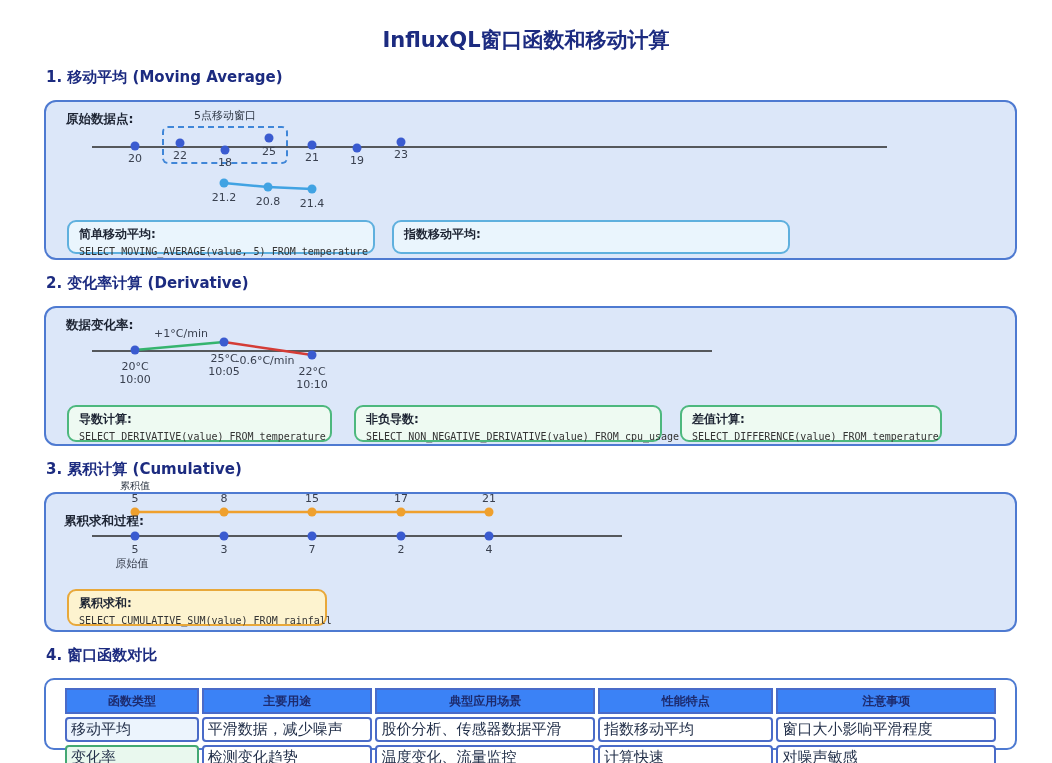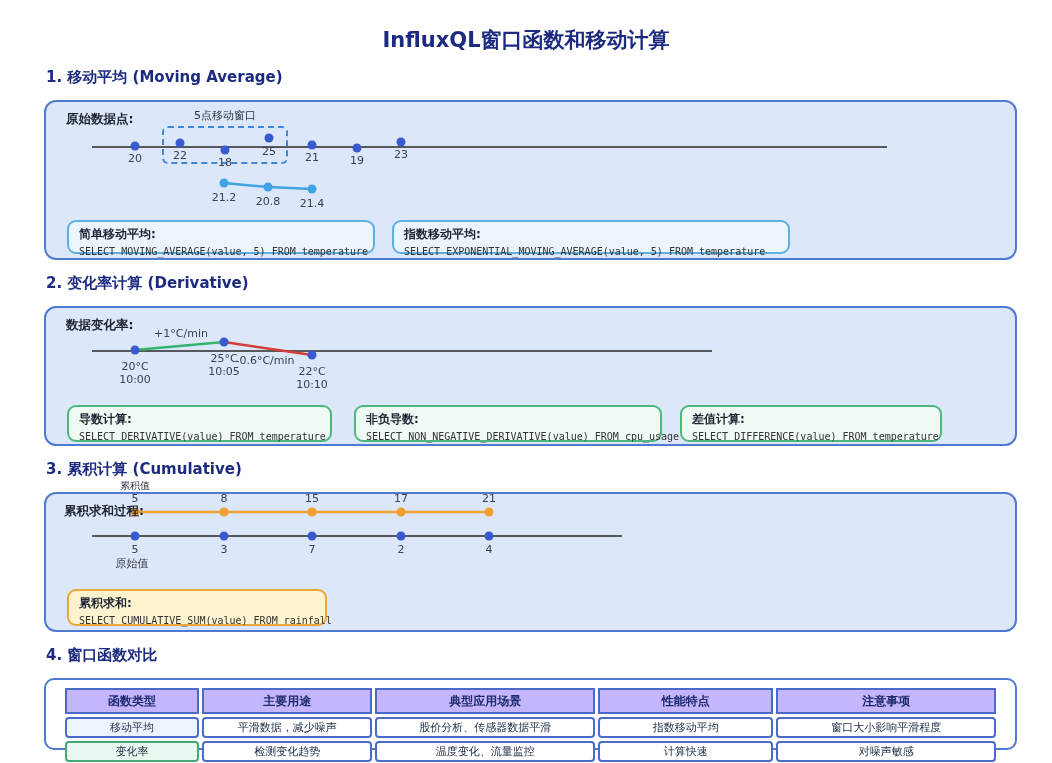--- a/index.html
+++ b/index.html
@@ -14,37 +14,37 @@
   .p-label{position:absolute;left:20px;top:9px;font-weight:bold;font-size:12.5px;color:#1d2433;z-index:3;}
   .win-label{position:absolute;left:116px;top:6px;width:126px;text-align:center;font-size:11px;color:#2b3442;z-index:3;}
   .win-box{position:absolute;left:116px;top:24px;width:126px;height:38px;border:2px dashed #3f86d8;border-radius:6px;box-sizing:border-box;z-index:1;}
   .axis{position:absolute;height:2px;background:#55585c;z-index:1;}
   .axis-1{left:46px;top:44px;width:795px;}
   .axis-2{left:46px;top:42px;width:620px;}
   .axis-3{left:46px;top:41px;width:530px;}
   .dsvg{position:absolute;left:0;top:0;width:100%;height:100%;z-index:2;overflow:visible;}
   .pt-label{position:absolute;transform:translateX(-50%);font-size:11px;color:#39404f;white-space:nowrap;z-index:3;}
   .cum-top-label{position:absolute;left:74px;top:-15px;font-size:10px;color:#2b3442;z-index:3;}
-  .cum-proc-label{position:absolute;left:18px;top:9px;font-weight:bold;font-size:12.5px;color:#1d2433;z-index:3;}
+  .cum-proc-label{position:absolute;left:18px;top:19px;font-weight:bold;font-size:12.5px;color:#1d2433;z-index:3;}
   .code-box{position:absolute;border:2px solid;border-radius:9px;padding:4px 10px;box-sizing:border-box;z-index:3;}
   .cb-blue{background:#eaf5fd;border-color:#5fb0de;}
   .cb-green{background:#eefaf2;border-color:#4db87e;}
   .cb-yellow{background:#fdf3cf;border-color:#e8a83a;}
   .cb-label{font-weight:bold;font-size:12px;color:#1d2433;}
   .cb-code{font-family:"DejaVu Sans Mono","Liberation Mono",monospace;font-size:10px;color:#333333;margin-top:3px;white-space:nowrap;}
   .cb1a{left:21px;top:118px;width:308px;height:34px;}
   .cb1b{left:346px;top:118px;width:398px;height:34px;}
   .cb2a{left:21px;top:97px;width:265px;height:37px;}
   .cb2b{left:308px;top:97px;width:308px;height:37px;}
   .cb2c{left:634px;top:97px;width:262px;height:37px;}
   .cb3a{left:21px;top:95px;width:260px;height:37px;}
   .cb3b{left:308px;top:95px;width:303px;height:37px;}
   table.cmp{border-collapse:separate;border-spacing:3px;width:100%;table-layout:fixed;}
-  table.cmp th{background:#c4b5fd;border:2px solid #4a6bc8;border-radius:0;font-size:12px;font-weight:bold;color:#1d2b6e;padding:2px 16px;height:18px;}
-  table.cmp td{background:#ffffff;border:2px solid #4a6bc8;border-radius:4px;font-size:11px;color:#23304a;text-align:center;padding:1px 4px;height:13px;overflow:hidden;white-space:nowrap;}
+  table.cmp th{background:#3b82f6;border:2px solid #4a6bc8;border-radius:0;font-size:12px;font-weight:bold;color:#1d2b6e;padding:2px 16px;height:18px;}
+  table.cmp td{background:#ffffff;border:2px solid #4a6bc8;border-radius:4px;font-size:15px;color:#23304a;text-align:left;padding:1px 4px;height:13px;overflow:hidden;white-space:nowrap;}
   table.cmp tbody tr:nth-child(1) td:nth-child(1){background:#ecf4fd;}
   table.cmp tbody tr:nth-child(2) td:nth-child(1){background:#e9f8ee;border-color:#43a873;}
   col.c1{width:14.5%;} col.c2{width:18.5%;} col.c3{width:23.8%;} col.c4{width:19%;} col.c5{width:23.8%;}
 </style>
 </head>
 <body>
 
 <h1 class="page-title">InfluxQL窗口函数和移动计算</h1>
 
 <div class="sec-h">1. 移动平均 (Moving Average)</div>
@@ -53,21 +53,20 @@
   <div class="win-label">5点移动窗口</div>
   <div class="win-box"></div>
   <div class="axis axis-1"></div>
   <div id="diagram1"></div>
   <div class="code-box cb-blue cb1a">
     <div class="cb-label">简单移动平均:</div>
     <div class="cb-code">SELECT MOVING_AVERAGE(value, 5) FROM temperature</div>
   </div>
   <div class="code-box cb-blue cb1b">
     <div class="cb-label">指数移动平均:</div>
-    <div class="cb-code">SELECT EXPONENTIAL_MOVING_AVERAGE(value, 5) FROM temperature</div>
   </div>
 <svg class="dsvg">
       <polyline points="178,81 222,85 266,87" fill="none" stroke="#41a3e3" stroke-width="2.5"></polyline>
       <circle cx="89" cy="44" r="4.5" fill="#3a5bd0"></circle>
       <circle cx="134" cy="41" r="4.5" fill="#3a5bd0"></circle>
       <circle cx="179" cy="48" r="4.5" fill="#3a5bd0"></circle>
       <circle cx="223" cy="36" r="4.5" fill="#3a5bd0"></circle>
       <circle cx="266" cy="43" r="4.5" fill="#3a5bd0"></circle>
       <circle cx="311" cy="46" r="4.5" fill="#3a5bd0"></circle>
       <circle cx="355" cy="40" r="4.5" fill="#3a5bd0"></circle>

